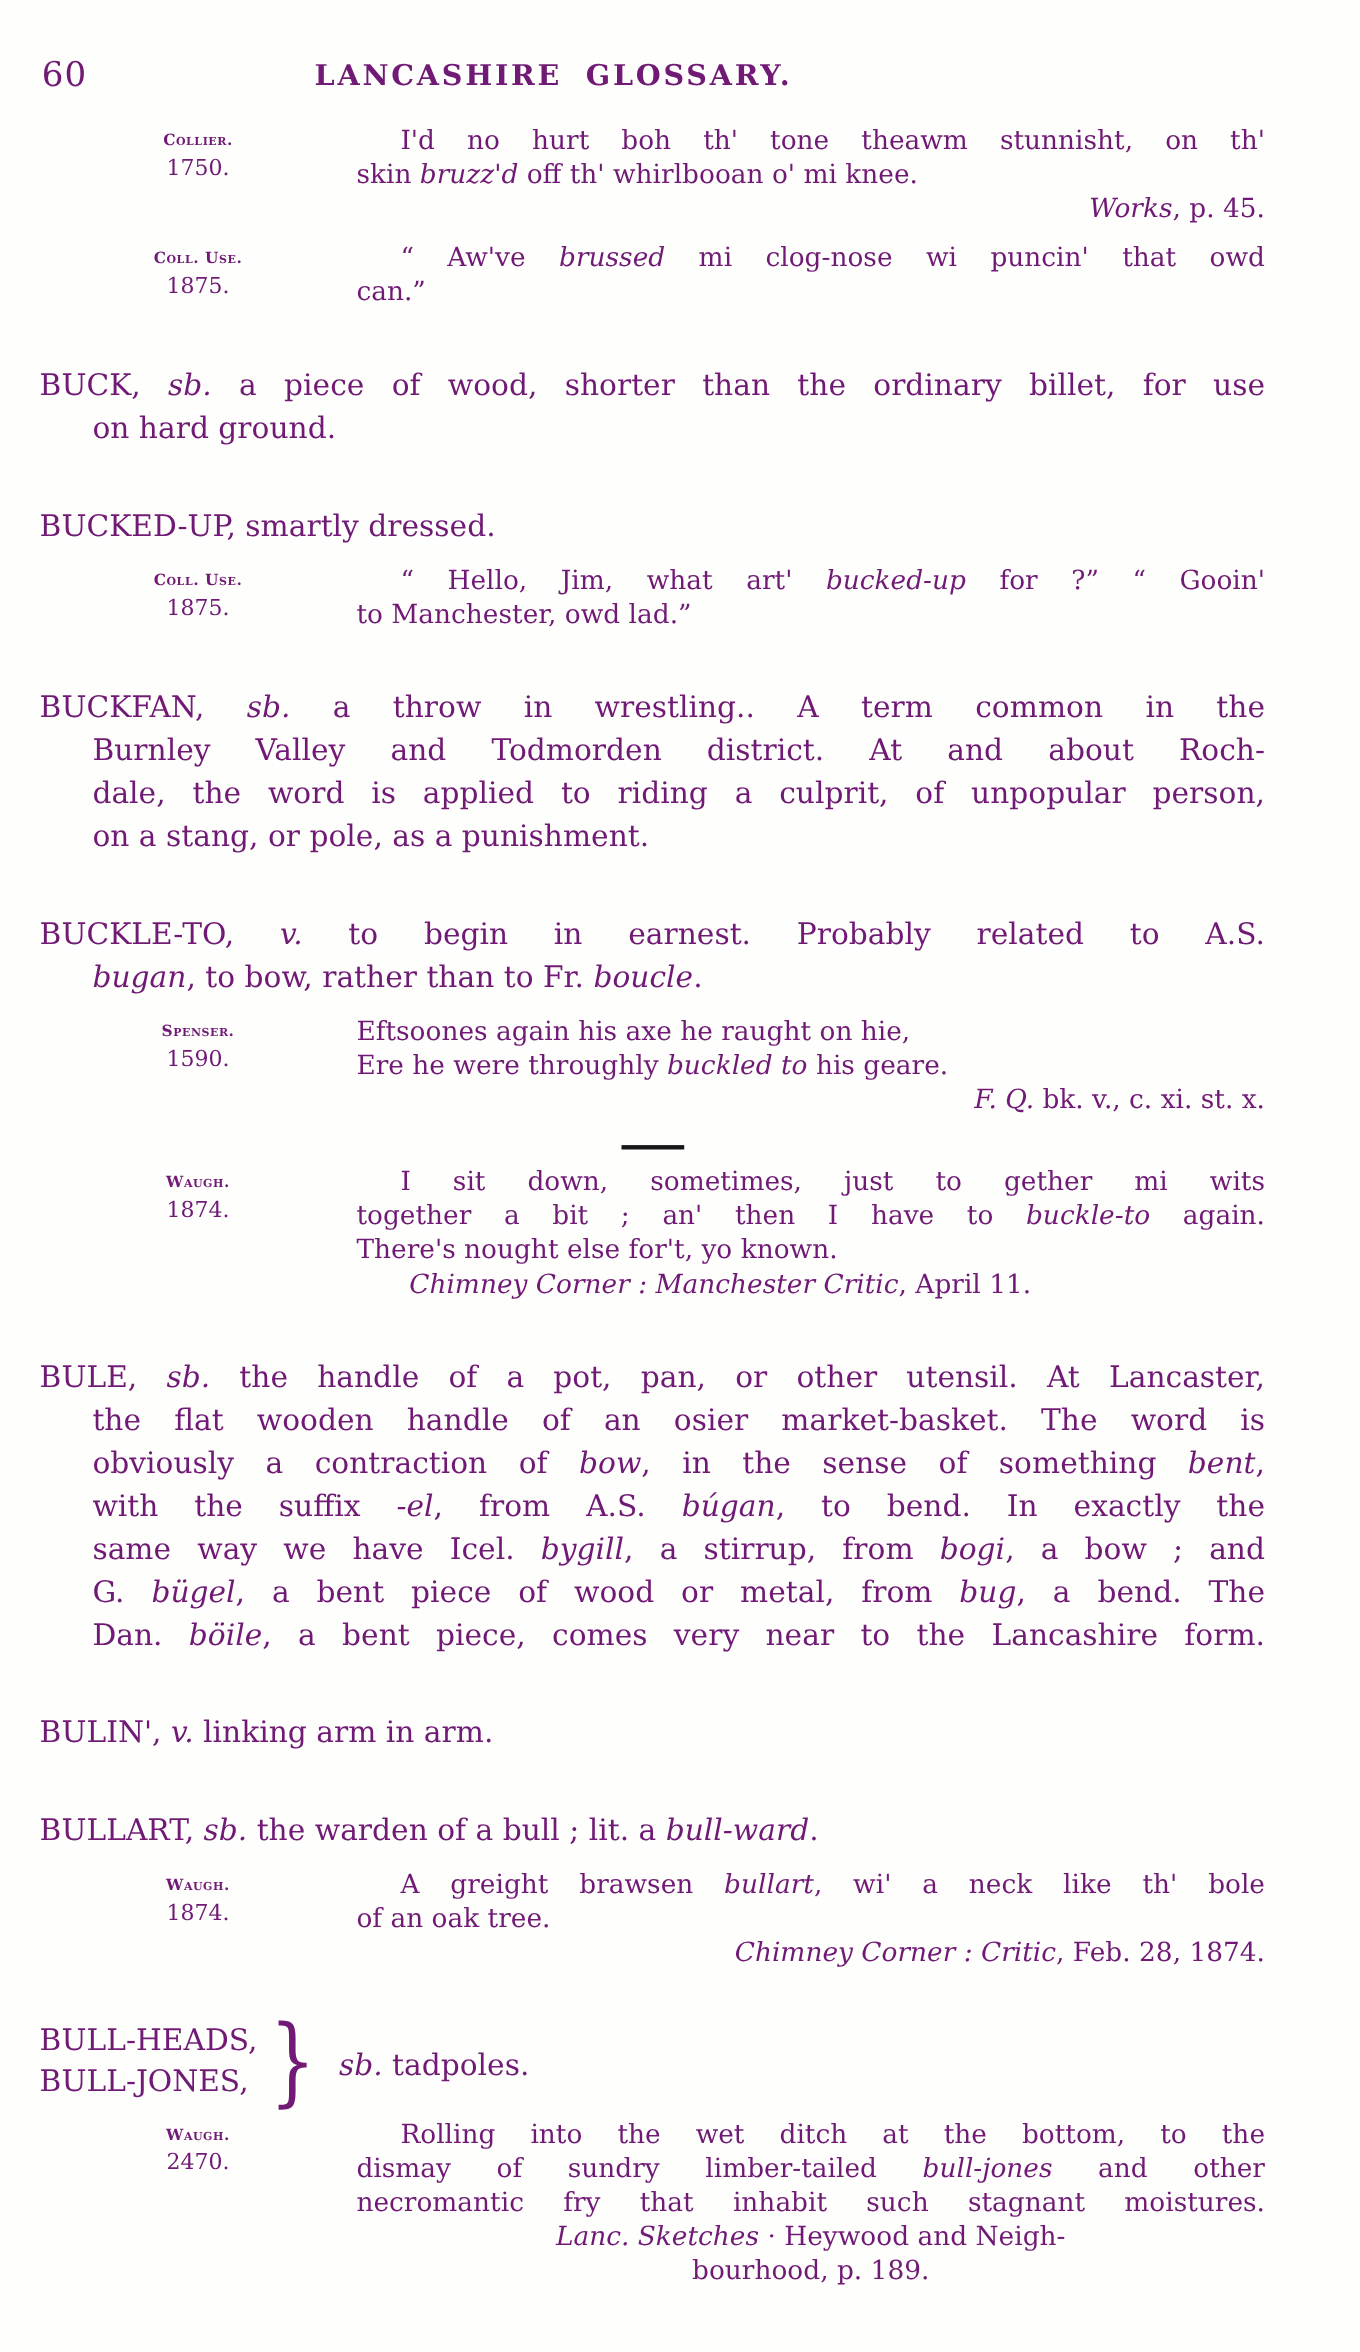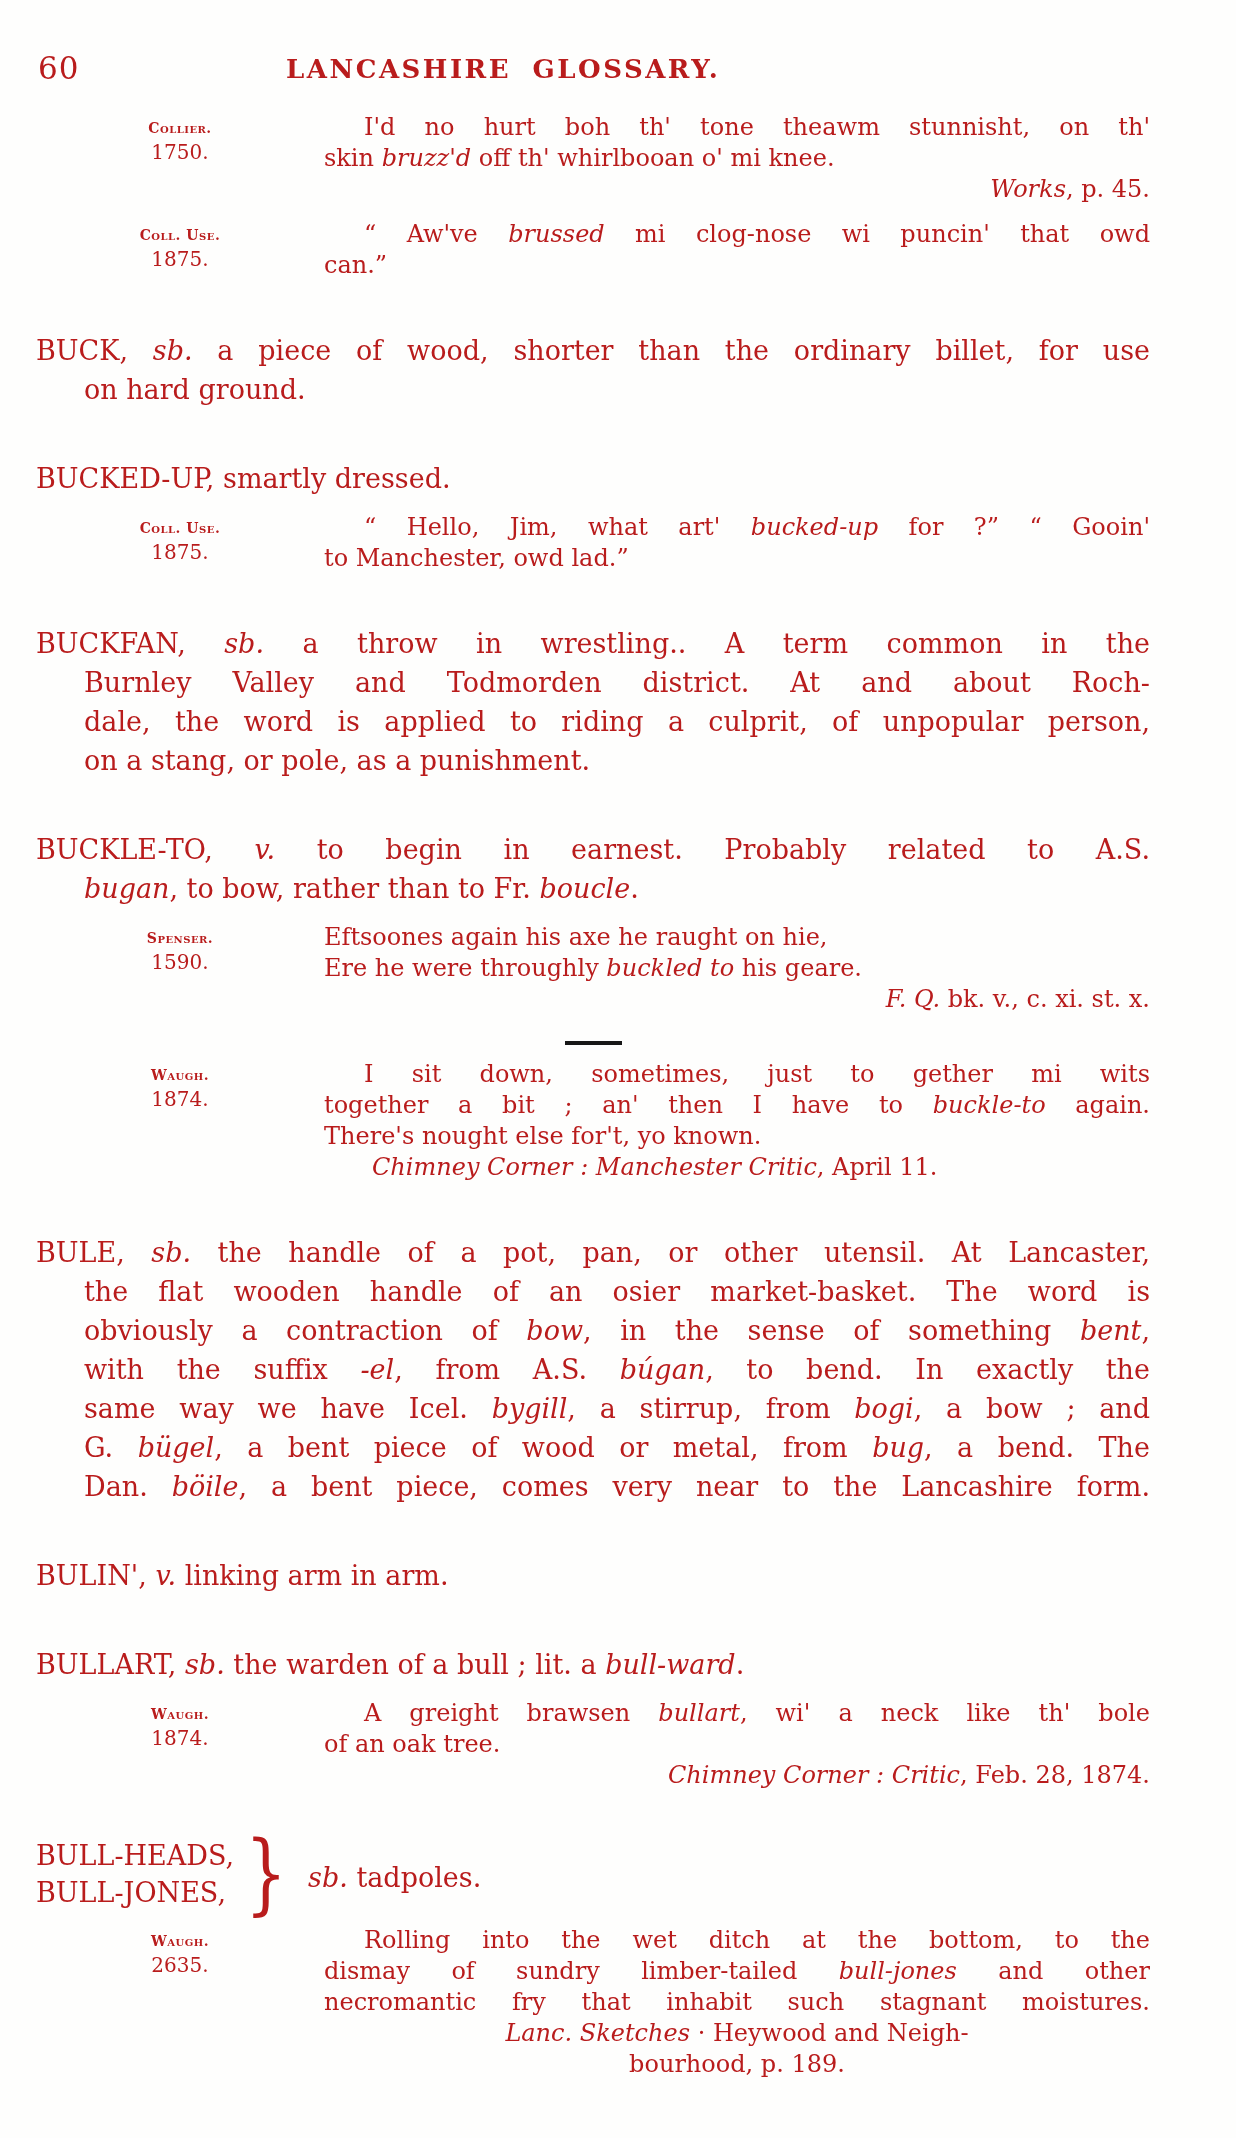--- a/index.html
+++ b/index.html
@@ -1,18 +1,18 @@
 <!DOCTYPE html>
 <html><head>
 <meta charset="utf-8">
 <style>
   html,body{margin:0;padding:0;background:#ffffff;}
   .page{
     width:1236px;height:2138px;box-sizing:border-box;position:relative;
-    background:#fefefd;color:#b91c1c;
+    background:#fefefd;color:#701a75;
     font-family:"DejaVu Serif","Liberation Serif",serif;
     padding:46px 86px 30px 36px;overflow:hidden;
   }
   header.page-header{position:relative;height:48px;margin-bottom:18px;}
   .pagenum{position:absolute;left:2px;top:4px;font-size:31px;letter-spacing:1px;}
   .running-title{
     position:absolute;left:250px;top:8px;font-size:26px;font-weight:bold;
     letter-spacing:2.5px;word-spacing:10px;
   }
   
@@ -152,21 +152,21 @@
         <div class="headwords">
           <div class="hline">BULL-HEADS,</div>
           <div class="hline">BULL-JONES,</div>
         </div>
         <span class="brace-glyph">}</span>
         <div class="brace-def"><i>sb.</i><span> tadpoles.</span></div>
       </section>
       <section class="quote-block">
         <div class="cite-col">
           <div class="cite-label">Waugh.</div>
-          <div class="cite-year">2635.</div>
+          <div class="cite-year">2470.</div>
         </div>
         <div class="quote-col">
           <div class="qline ind just"><span>Rolling into the wet ditch at the bottom, to the</span></div>
           <div class="qline just"><span>dismay of sundry limber-tailed </span><i>bull-jones</i><span> and other</span></div>
           <div class="qline just"><span>necromantic fry that inhabit such stagnant moistures.</span></div>
           <div class="source src-center"><i>Lanc. Sketches</i><span> ·  Heywood and Neigh-</span></div>
           <div class="source src-center"><span>bourhood, p. 189.</span></div>
         </div>
       </section>
     </main>

